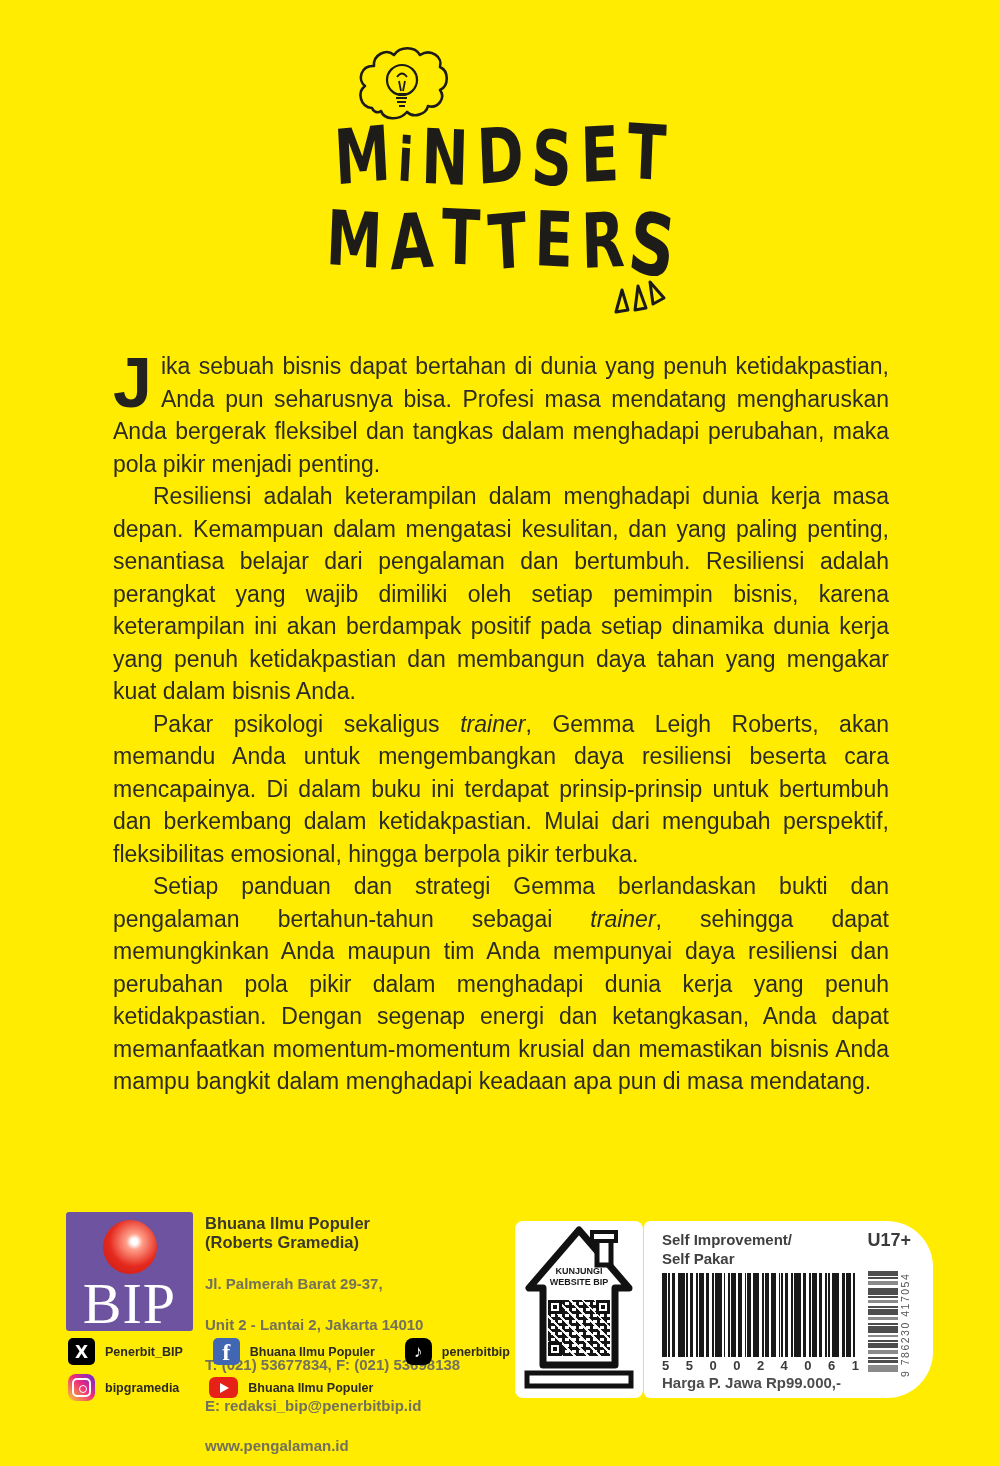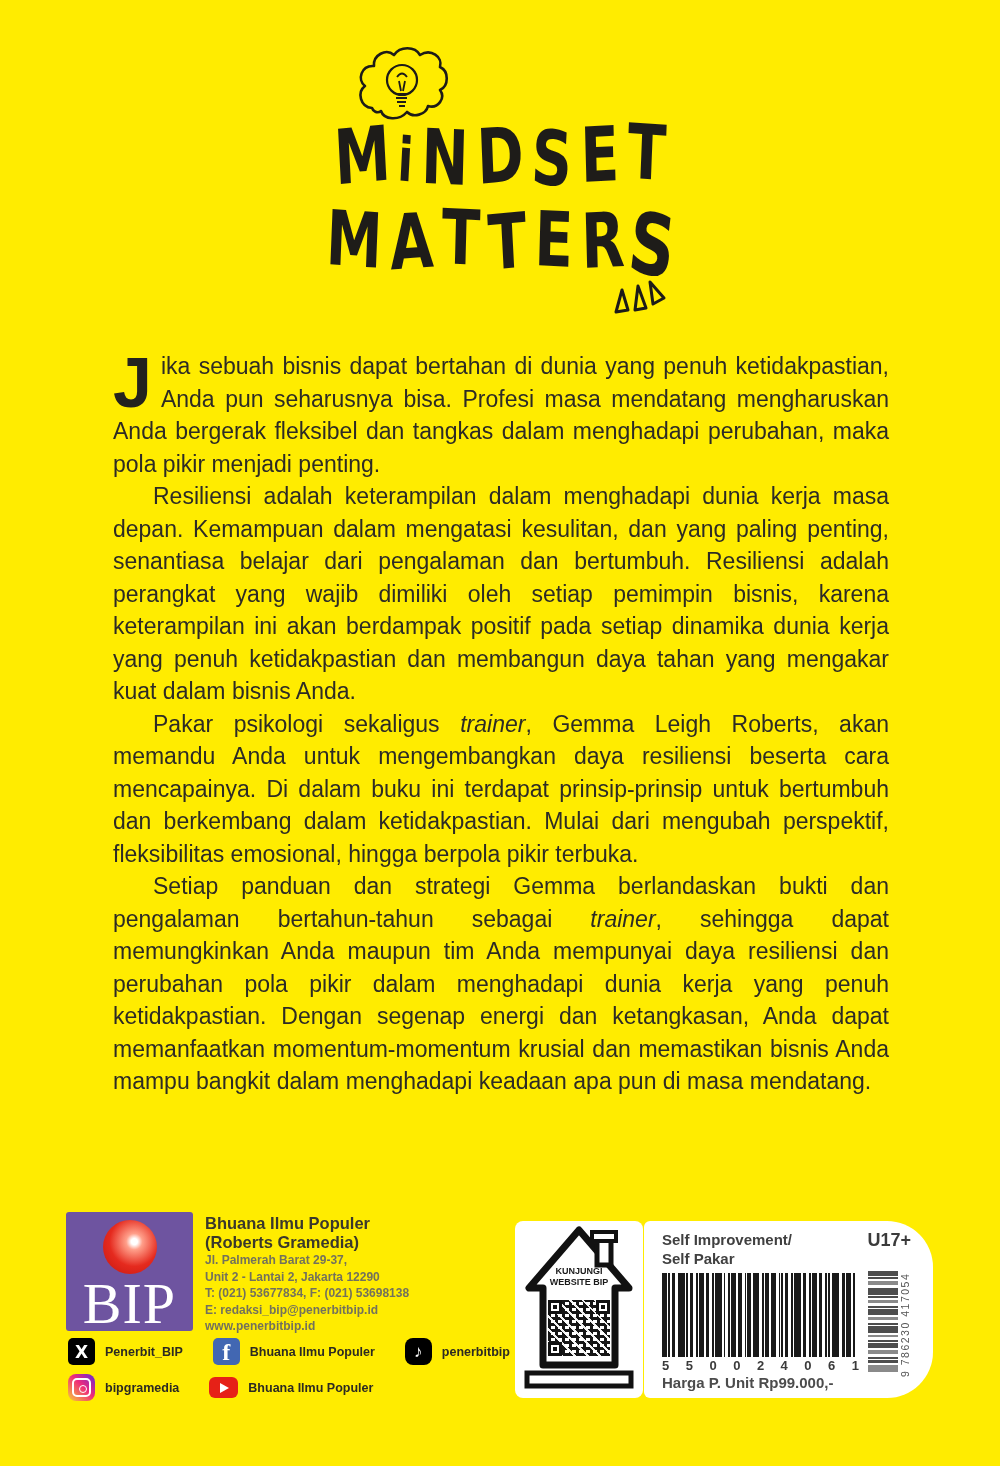--- a/index.html
+++ b/index.html
@@ -56,21 +56,21 @@
   .bip-circle{
     position:absolute;left:50%;top:8px;margin-left:-27px;width:54px;height:54px;border-radius:50%;
     background:radial-gradient(circle at 58% 40%, #ffffff 0 7%, #ff9f8a 18%, #E52A1E 55%, #c21510 100%);
   }
   .bip-text{
     position:absolute;left:0;right:0;bottom:-6px;text-align:center;
     font-family:"Liberation Serif",serif;font-weight:normal;font-size:58px;color:#ffffff;letter-spacing:1px;
   }
   .pub-info{position:absolute;left:205px;top:1214px;}
   .pub-name{font-size:16.5px;font-weight:bold;color:#3a382c;line-height:19px;}
-  .pub-addr{font-size:12px;color:#73715c;line-height:16.5px;font-weight:bold;}
+  .pub-addr{font-size:15px;color:#73715c;line-height:16.5px;font-weight:bold;margin-top:24px;}
 
   
   .social{position:absolute;left:68px;top:1338px;width:430px;}
   .social-row{display:flex;align-items:center;margin-bottom:9px;}
   .social-item{display:flex;align-items:center;margin-right:30px;}
   .social-label{font-size:12.5px;font-weight:bold;color:#2c2a22;margin-left:10px;white-space:nowrap;}
   .sicon{width:27px;height:27px;border-radius:5px;display:flex;align-items:center;justify-content:center;color:#fff;font-weight:bold;flex:none;position:relative;}
   .ic-x{background:#000;font-size:17px;font-family:"DejaVu Sans",sans-serif;}
   .ic-fb{background:#4267B2;font-family:"Liberation Serif",serif;font-size:24px;align-items:flex-end;line-height:25px;}
   .ic-tt{background:#000;border-radius:8px;font-size:17px;}
@@ -151,24 +151,24 @@
 
   <div class="bip-logo">
     <div class="bip-circle"></div>
     <div class="bip-text">BIP</div>
   </div>
 
   <div class="pub-info">
     <div class="pub-name">Bhuana Ilmu Populer</div>
     <div class="pub-name">(Roberts Gramedia)</div>
     <div class="pub-addr">Jl. Palmerah Barat 29-37,</div>
-    <div class="pub-addr">Unit 2 - Lantai 2, Jakarta 12290</div>
+    <div class="pub-addr">Unit 2 - Lantai 2, Jakarta 14010</div>
     <div class="pub-addr">T: (021) 53677834, F: (021) 53698138</div>
     <div class="pub-addr">E: redaksi_bip@penerbitbip.id</div>
-    <div class="pub-addr">www.penerbitbip.id</div>
+    <div class="pub-addr">www.pengalaman.id</div>
   </div>
 
   <div class="social">
     <div class="social-row">
       <div class="social-item">
         <span class="sicon ic-x">X</span>
         <span class="social-label">Penerbit_BIP</span>
       </div>
       <div class="social-item">
         <span class="sicon ic-fb">f</span>
@@ -280,16 +280,16 @@
         <i style="height: 7.2px; margin-bottom: 2px;"></i>
         <i style="height: 1.8px; margin-bottom: 3px;"></i>
         <i style="height: 1.8px; margin-bottom: 1px;"></i>
         <i style="height: 5.4px; margin-bottom: 2px;"></i>
         <i style="height: 3.6px; margin-bottom: 3px;"></i>
         <i style="height: 1.8px; margin-bottom: 1px;"></i>
         <i style="height: 3.6px; margin-bottom: 2px;"></i>
         <i style="height: 7.2px; margin-bottom: 3px;"></i>
       </div>
     <div class="isbn-vert">9 786230 417054</div>
-    <div class="price">Harga P. Unit Rp99.000,-</div>
+    <div class="price">Harga P. Jawa Rp99.000,-</div>
   </div>
 
 </div>
 
 </body></html>

